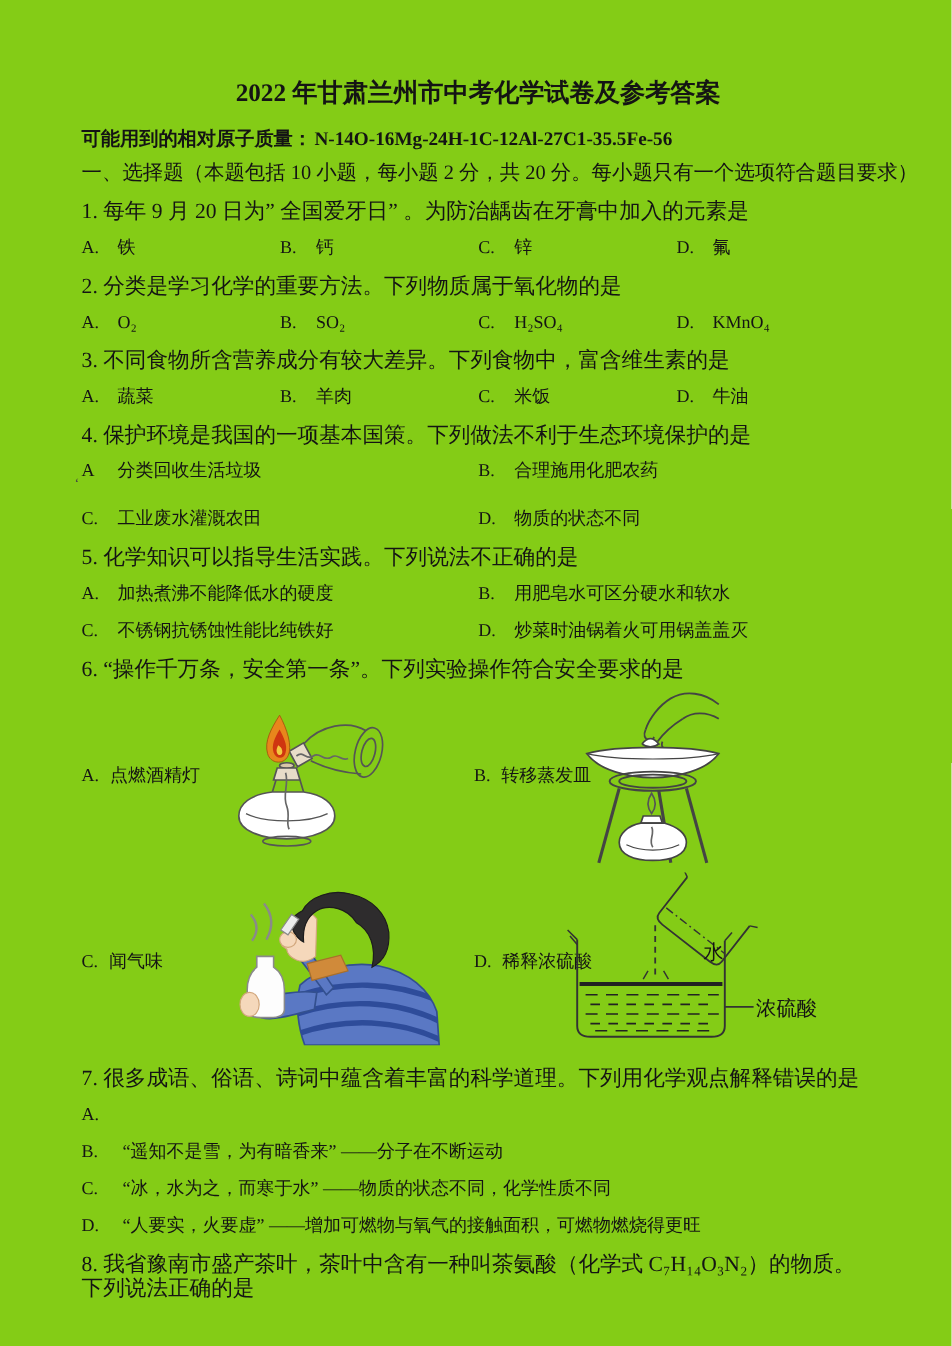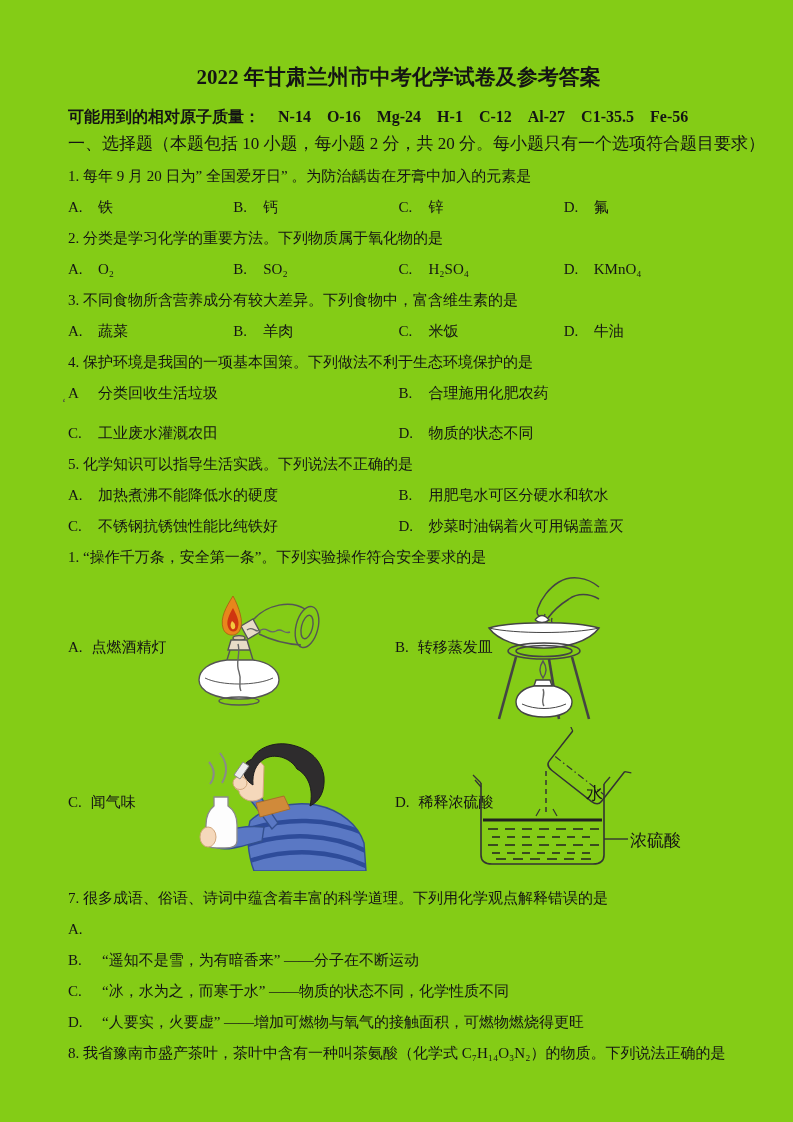--- a/index.html
+++ b/index.html
@@ -17,37 +17,37 @@
     text-align:center;
     font-size:21px;
     font-weight:bold;
     margin:10px 0 16px 0;
     line-height:26px;
     white-space:nowrap;
   }
   .masses {
     display:flex;
     align-items:baseline;
-    gap:16px;
+    gap:0;
     font-size:16px;
     font-weight:bold;
     line-height:22px;
     margin:0;
     white-space:nowrap;
   }
   .masses .mass-label { margin-right:2px; }
   .section-header {
     font-size:17px;
     font-weight:normal;
     line-height:22px;
     margin-top:5px;
     white-space:nowrap;
   }
   .stem {
-    font-size:15px;
+    font-size:18px;
     line-height:20px;
     margin-top:11px;
     white-space:pre-wrap;
   }
   .opts4 {
     display:grid;
     grid-template-columns:1fr 1fr 1fr 1fr;
     margin-top:11px;
     font-size:15px;
     line-height:20px;
@@ -219,21 +219,21 @@
     <div class="opt">
         <span class="lab">C.</span>
         <span>不锈钢抗锈蚀性能比纯铁好</span>
       </div>
     <div class="opt">
         <span class="lab">D.</span>
         <span>炒菜时油锅着火可用锅盖盖灭</span>
       </div>
   </div>
 
-  <div class="stem">1. “操作千万条，安全第一条”。下列实验操作符合安全要求的是</div>
+  <div class="stem">6. “操作千万条，安全第一条”。下列实验操作符合安全要求的是</div>
 
   <div class="figrow">
 
     <div class="figcell fig-a">
       <span class="figlabel">
           <span class="lab">A.</span>
           <span>点燃酒精灯</span>
         </span>
       <svg width="150" height="118" viewBox="0 0 150 118">
         <g fill="none" stroke="#555" stroke-width="1.4">

